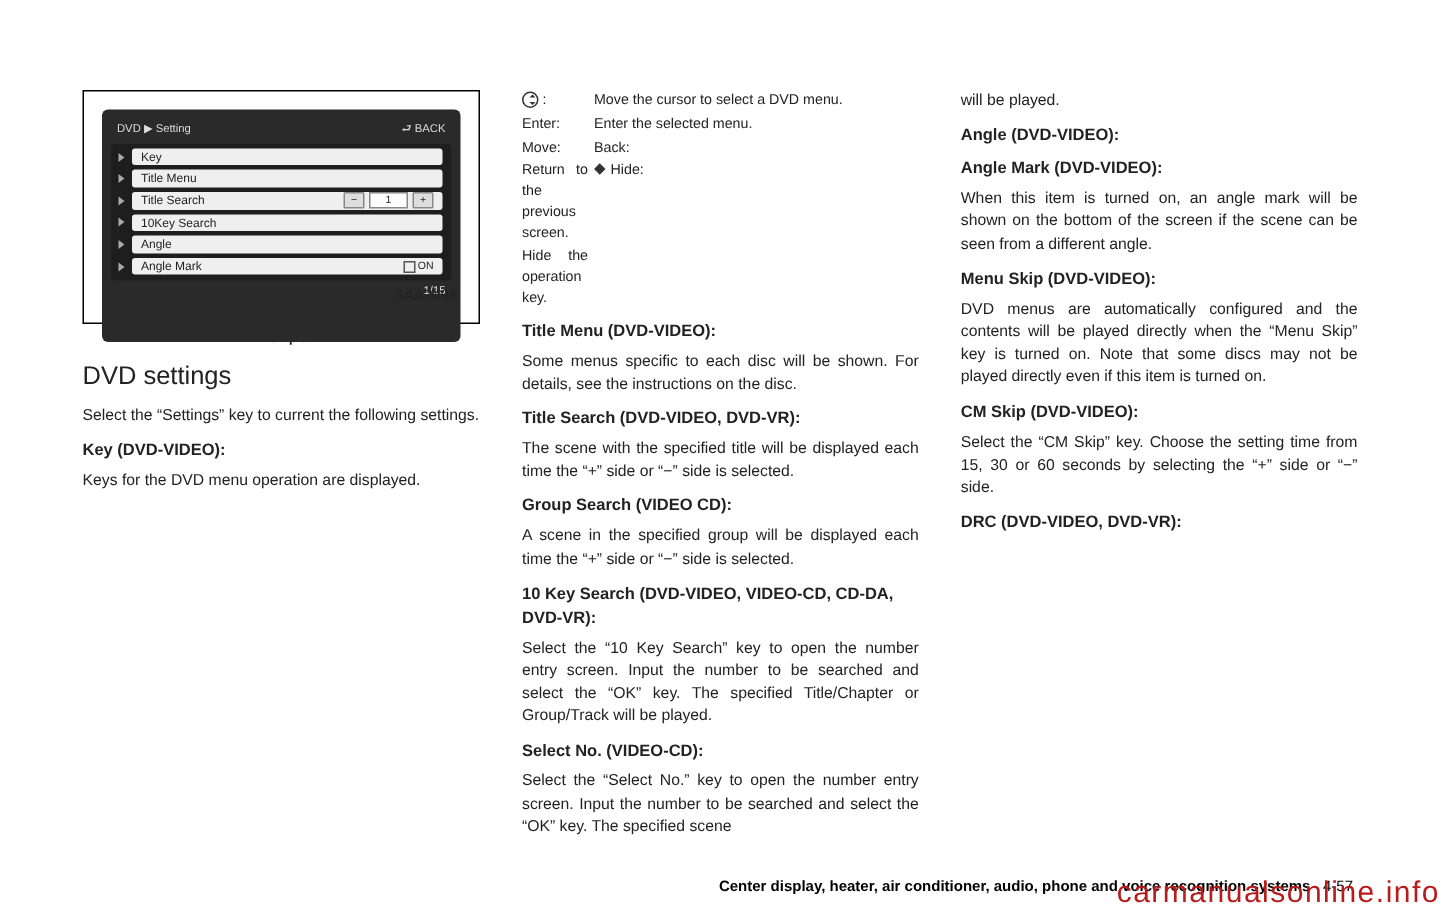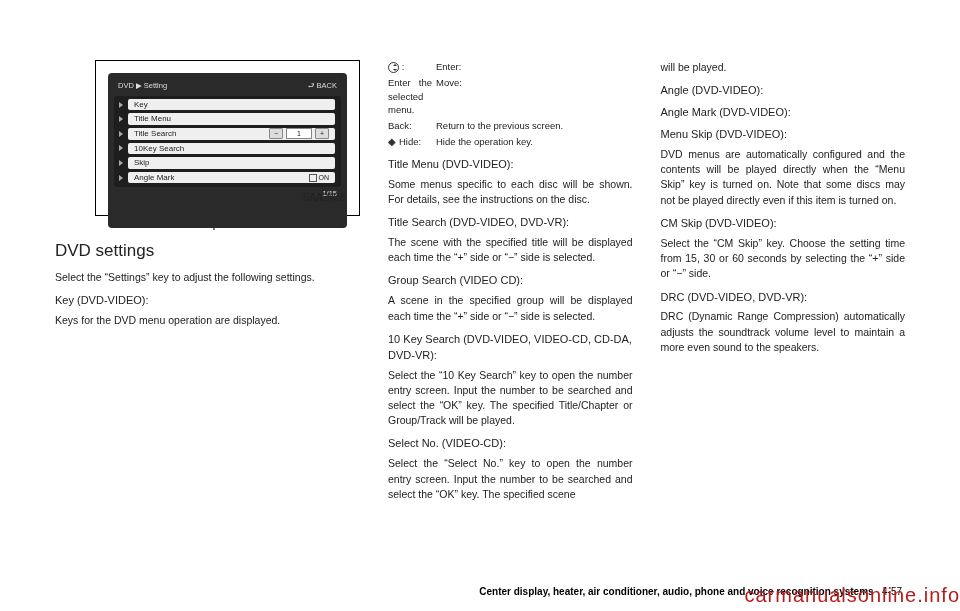--- a/index.html
+++ b/index.html
@@ -16,31 +16,30 @@
     display: flex;
     gap: 28px;
   }
   .col {
     flex: 1;
     font-size: 10.5px;
     line-height: 1.45;
     color: #222;
   }
   .col p { margin-bottom: 8px; text-align: justify; }
-  .col .h { font-weight: normal; font-size: 11px; margin: 6px 0 4px 0; text-align:left;}
+  .col .h { font-weight: bold; font-size: 11px; margin: 6px 0 4px 0; text-align:left;}
   .col .subh { font-size: 17px; margin: 4px 0 6px 0; text-align:left;}
 
   
   .fig-wrap { margin-bottom: 6px; }
   .fig-outer {
     width: 265px; height: 156px;
     border: 1px solid #000;
     position: relative;
     padding: 12px;
-    margin-left: 40px;
   }
   .screen {
     width: 100%; height: 155px;
     background: #2a2a2a;
     border-radius: 4px;
     padding: 6px;
     color: #ddd;
     font-size: 8px;
   }
   .bar {
@@ -117,48 +116,49 @@
               <span class="pm">
                 <span class="btn">−</span>
                 <span class="numbox">1</span>
                 <span class="btn">+</span>
               </span>
             </div>
             <div class="row">
                 <span>10Key Search</span>
               </div>
             <div class="row">
-                <span>Skip</span>
+                <span>Angle</span>
               </div>
             <div class="row">
               <span>Angle Mark</span>
               <span class="onbox">
                   <span class="sq"></span>
                   <span>ON</span>
                 </span>
             </div>
           </div>
           <div class="bar" style="justify-content:flex-end">
               <span>1/15</span>
             </div>
         </div>
         <div class="figid">SAA2498</div>
       </div>
       <div class="example">Example</div>
     </div>
 
     <p class="subh">DVD settings</p>
-    <p>Select the “Settings” key to adjust the following settings.</p>
+    <p>Select the “Settings” key to current the following settings.</p>
     <p class="h">Key (DVD-VIDEO):</p>
     <p>Keys for the DVD menu operation are displayed.</p>
   </div>
 
   <div class="col">
     <div class="dl">
       <div class="k"><span class="icon-circ"></span> <span>:</span></div>
+      <div class="v">Move the cursor to select a DVD menu.</div>
       <div class="k">Enter:</div>
       <div class="v">Enter the selected menu.</div>
       <div class="k">Move:</div>
       <div class="k">Back:</div>
       <div class="v">Return to the previous screen.</div>
       <div class="k"><span class="icon-arrows"></span><span>Hide:</span></div>
       <div class="v">Hide the operation key.</div>
     </div>
 
     <p class="h">Title Menu (DVD-VIDEO):</p>
@@ -170,25 +170,25 @@
     <p class="h">10 Key Search (DVD-VIDEO, VIDEO-CD, CD-DA, DVD-VR):</p>
     <p>Select the “10 Key Search” key to open the number entry screen. Input the number to be searched and select the “OK” key. The specified Title/Chapter or Group/Track will be played.</p>
     <p class="h">Select No. (VIDEO-CD):</p>
     <p>Select the “Select No.” key to open the number entry screen. Input the number to be searched and select the “OK” key. The specified scene</p>
   </div>
 
   <div class="col">
     <p>will be played.</p>
     <p class="h">Angle (DVD-VIDEO):</p>
     <p class="h">Angle Mark (DVD-VIDEO):</p>
+    <p>When this item is turned on, an angle mark will be shown on the bottom of the screen if the scene can be seen from a different angle.</p>
     <p class="h">Menu Skip (DVD-VIDEO):</p>
     <p>DVD menus are automatically configured and the contents will be played directly when the “Menu Skip” key is turned on. Note that some discs may not be played directly even if this item is turned on.</p>
     <p class="h">CM Skip (DVD-VIDEO):</p>
     <p>Select the “CM Skip” key. Choose the setting time from 15, 30 or 60 seconds by selecting the “+” side or “−” side.</p>
     <p class="h">DRC (DVD-VIDEO, DVD-VR):</p>
-    <p>DRC (Dynamic Range Compression) automatically adjusts the soundtrack volume level to maintain a more even sound to the speakers.</p>
   </div>
 </div>
 
 <div class="footer">
   <b>Center display, heater, air conditioner, audio, phone and voice recognition systems</b>&nbsp;&nbsp;&nbsp;<span>4-57</span>
 </div>
 <div class="watermark">carmanualsonline.info</div>
 
 </body></html>

